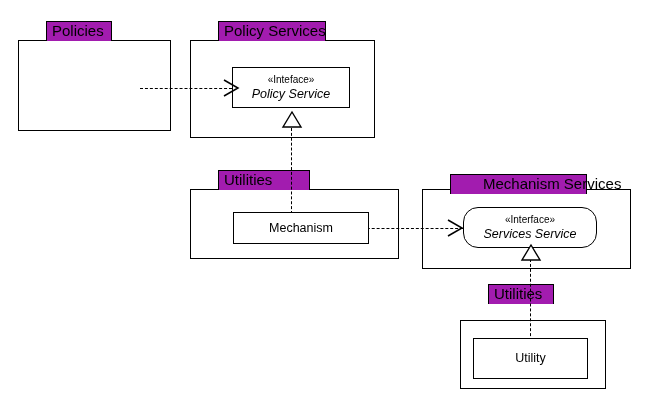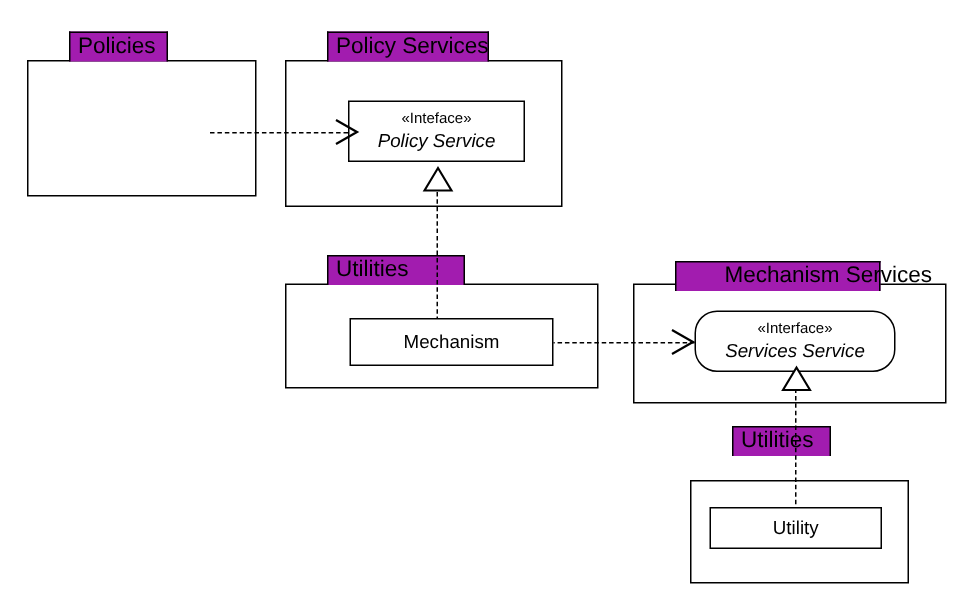--- a/index.html
+++ b/index.html
@@ -139,17 +139,17 @@
 
   <div class="node" style="left:233px; top:212px; width:136px; height:32px;">
     <span class="nodename">Mechanism</span>
   </div>
 
   <div class="node iface" style="left:463px; top:207px; width:134px; height:41px;border-radius:15px;">
     <span class="stereotype">«Interface»</span>
     <span class="nodename">Services Service</span>
   </div>
 
-  <div class="node" style="left:473px; top:338px; width:115px; height:28px;">
+  <div class="node" style="left:473px; top:338px; width:115px; height:41px;">
     <span class="nodename">Utility</span>
   </div>
 
 </div>
 
 </body></html>

